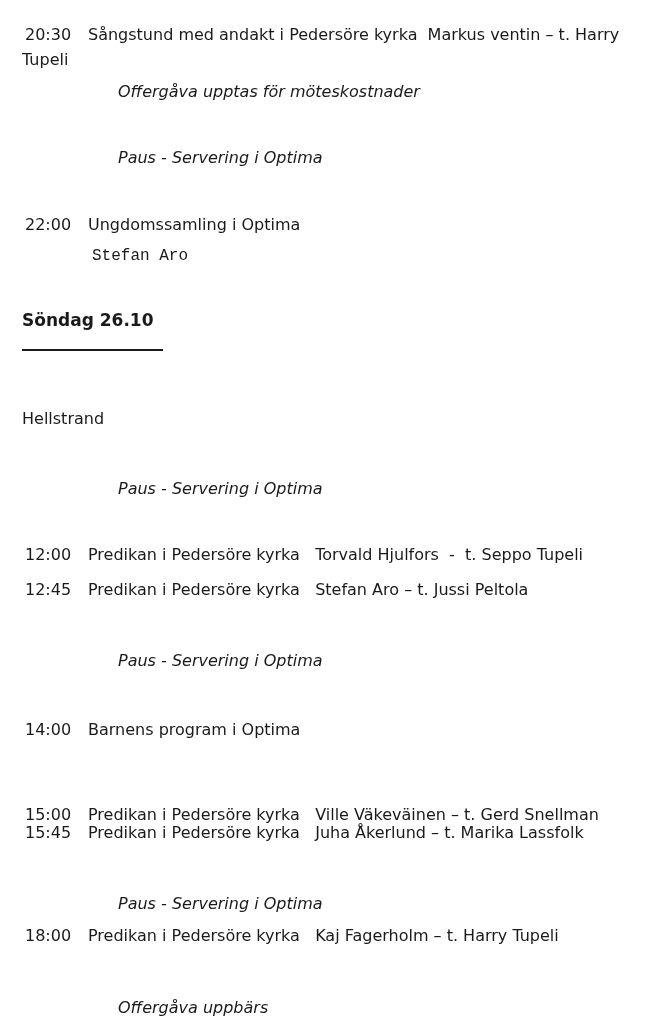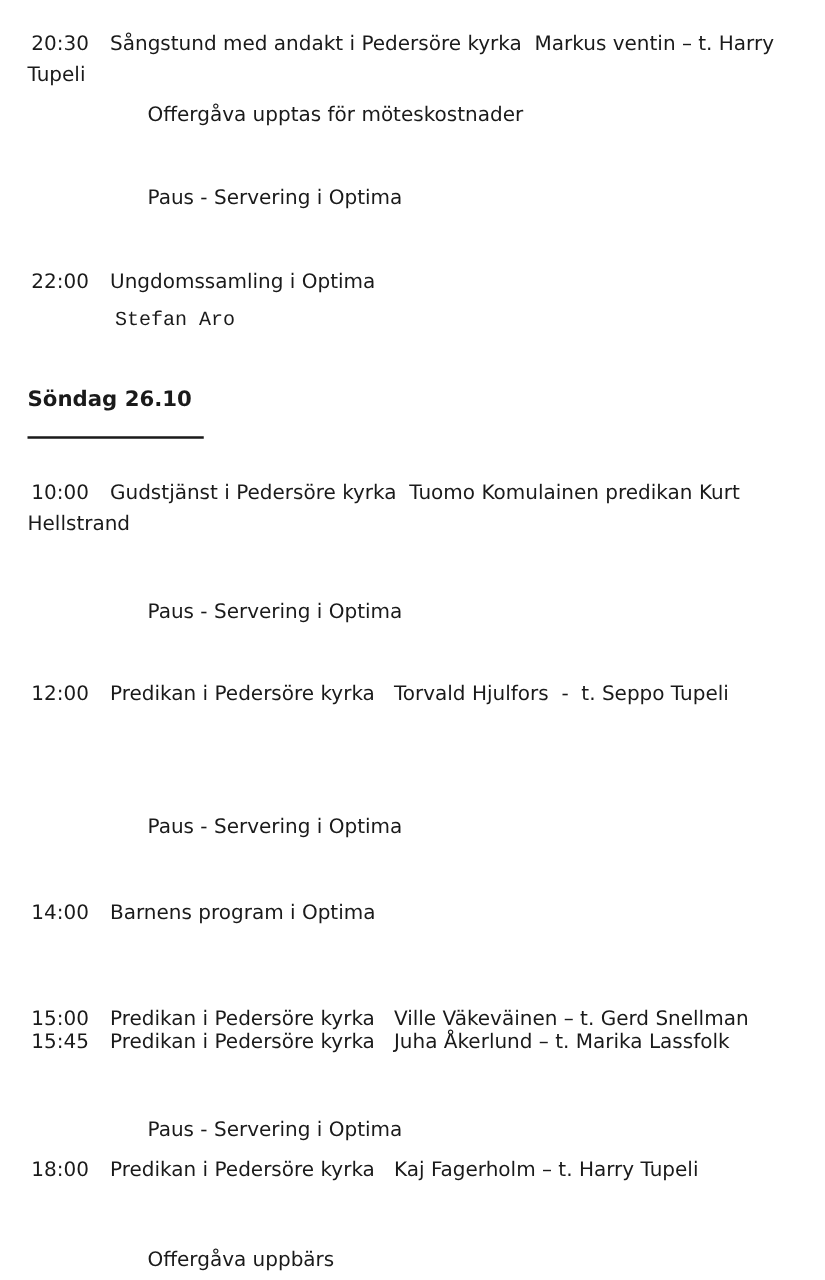--- a/index.html
+++ b/index.html
@@ -25,21 +25,21 @@
   }
   .row .time {
     display: inline-block;
     width: 63px;
     white-space: pre;
   }
   .row .etext {
     white-space: pre;
   }
   .wrapline  { left: 22px; }
-  .noteline  { left: 118px; }
+  .noteline  { left: 118px; font-style: italic; }
   .perfline  { left: 92px; font-family: Liberation Mono, monospace; }
   .heading {
     left: 22px;
     font-weight: bold;
     font-size: 17px;
     border-bottom: 2px solid #1a1a1a;
     padding-right: 9px;
     padding-bottom: 16px;
   }
 </style>
@@ -55,28 +55,28 @@
   <div class="row noteline" style="top:79px"><span class="etext">Offergåva upptas för möteskostnader</span></div>
 
   <div class="row noteline" style="top:145px"><span class="etext">Paus - Servering i Optima</span></div>
 
   <div class="row" style="top:212px"><span class="time">22:00</span><span class="etext">Ungdomssamling i Optima</span></div>
 
   <div class="row perfline" style="top:244px"><span class="etext">Stefan Aro</span></div>
 
   <div class="row heading" style="top:308px"><span class="etext">Söndag 26.10</span></div>
 
-  <div class="row" style="top:381px"><span class="time">10:00</span><span class="etext">Gudstjänst i Pedersöre kyrka  Tuomo Komulainen predikan Kurt</span></div>
 
   <div class="row wrapline" style="top:406px"><span class="etext">Hellstrand</span></div>
 
   <div class="row noteline" style="top:476px"><span class="etext">Paus - Servering i Optima</span></div>
 
   <div class="row" style="top:542px"><span class="time">12:00</span><span class="etext">Predikan i Pedersöre kyrka   Torvald Hjulfors  -  t. Seppo Tupeli</span></div>
 
+  <div class="row" style="top:577px"><span class="time">12:45</span><span class="etext">Predikan i Pedersöre kyrka   Stefan Aro – t. Jussi Peltola</span></div>
 
   <div class="row noteline" style="top:648px"><span class="etext">Paus - Servering i Optima</span></div>
 
   <div class="row" style="top:717px"><span class="time">14:00</span><span class="etext">Barnens program i Optima</span></div>
 
   <div class="row" style="top:802px"><span class="time">15:00</span><span class="etext">Predikan i Pedersöre kyrka   Ville Väkeväinen – t. Gerd Snellman</span></div>
 
   <div class="row" style="top:820px"><span class="time">15:45</span><span class="etext">Predikan i Pedersöre kyrka   Juha Åkerlund – t. Marika Lassfolk</span></div>
 
   <div class="row noteline" style="top:891px"><span class="etext">Paus - Servering i Optima</span></div>

